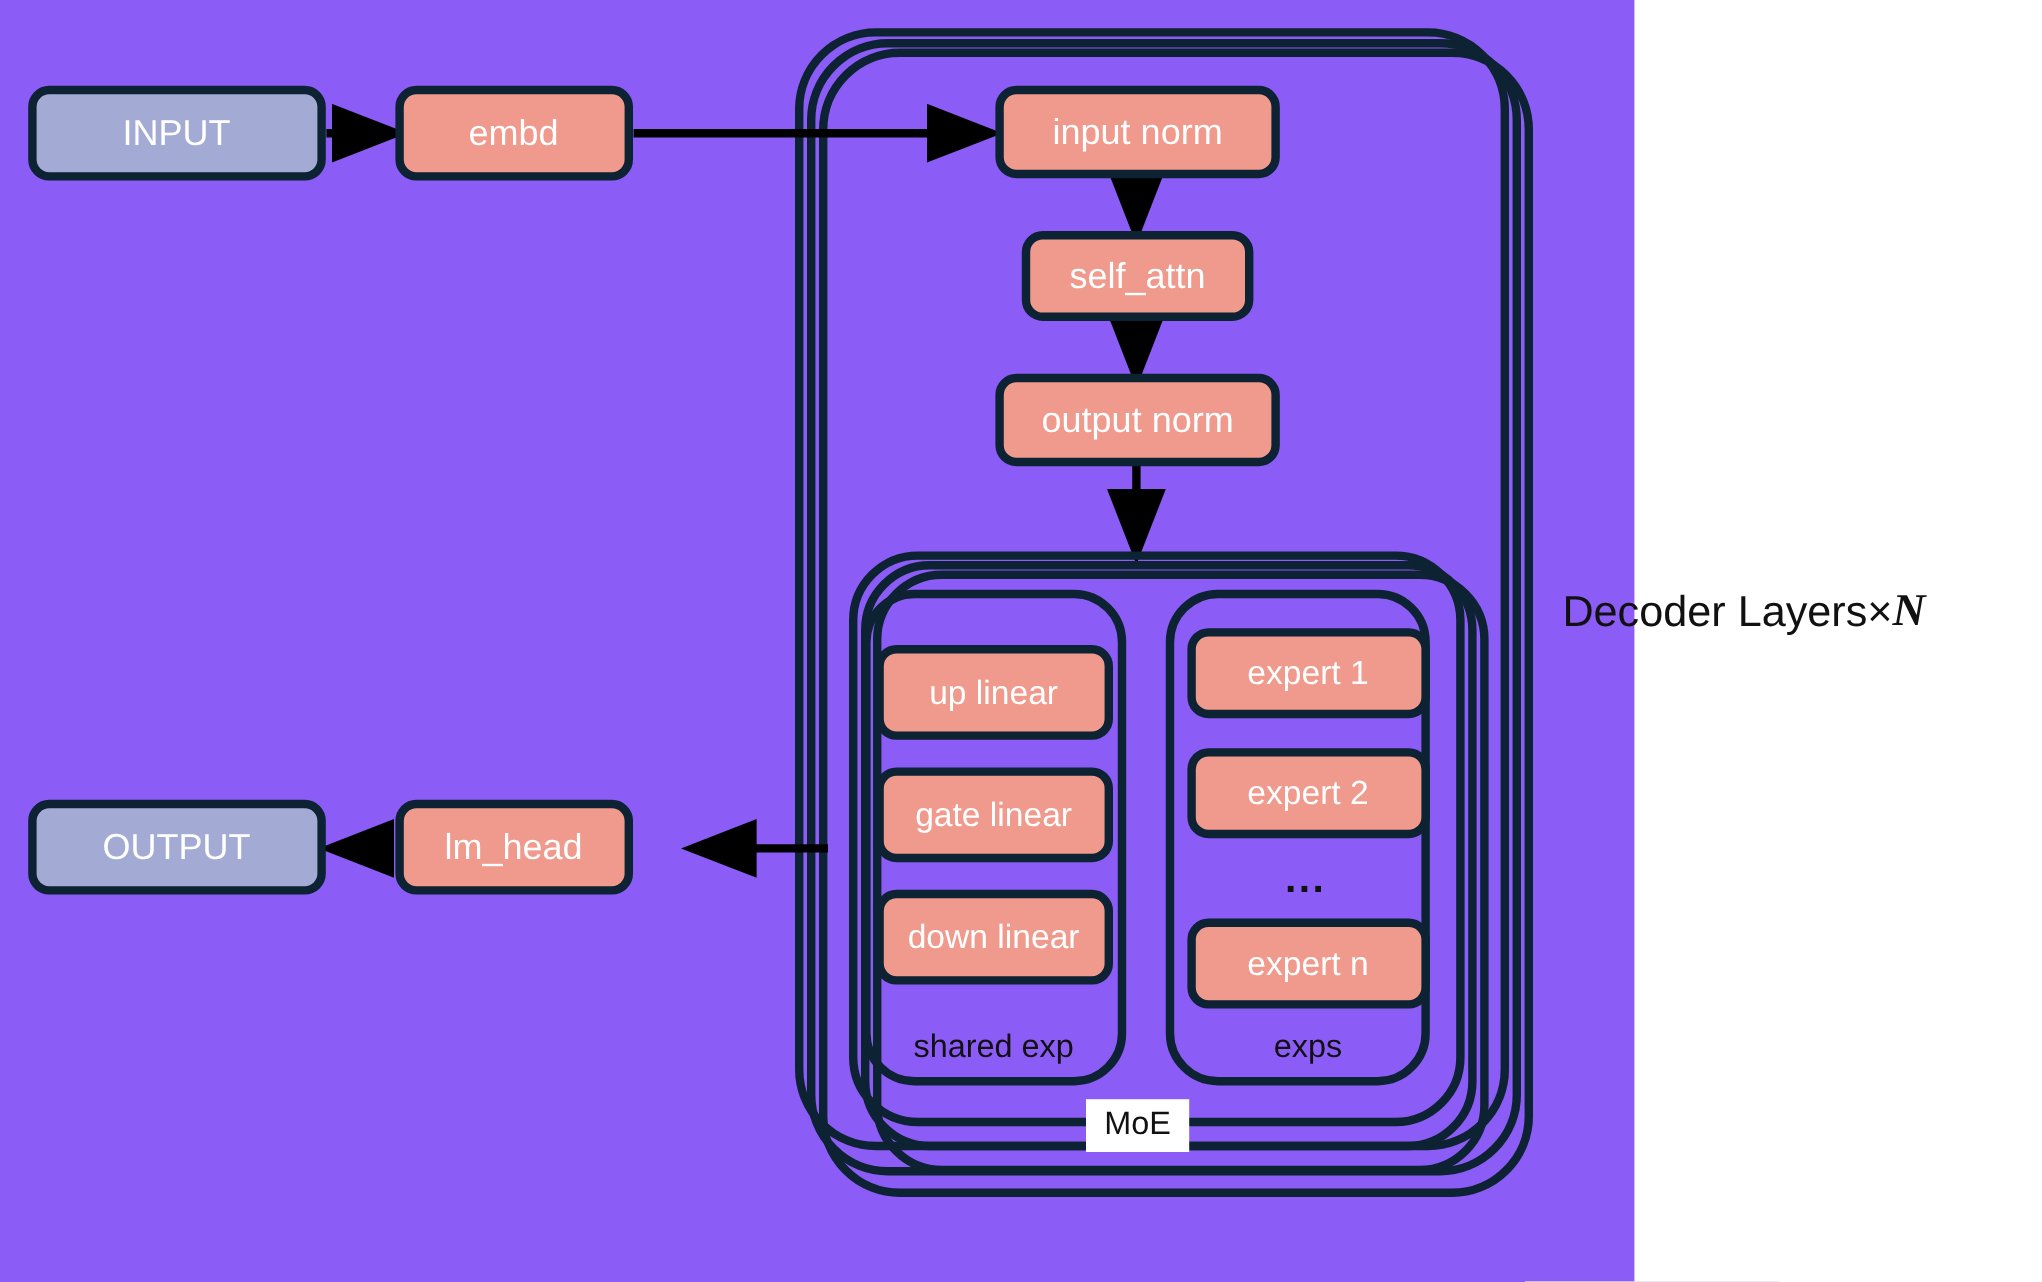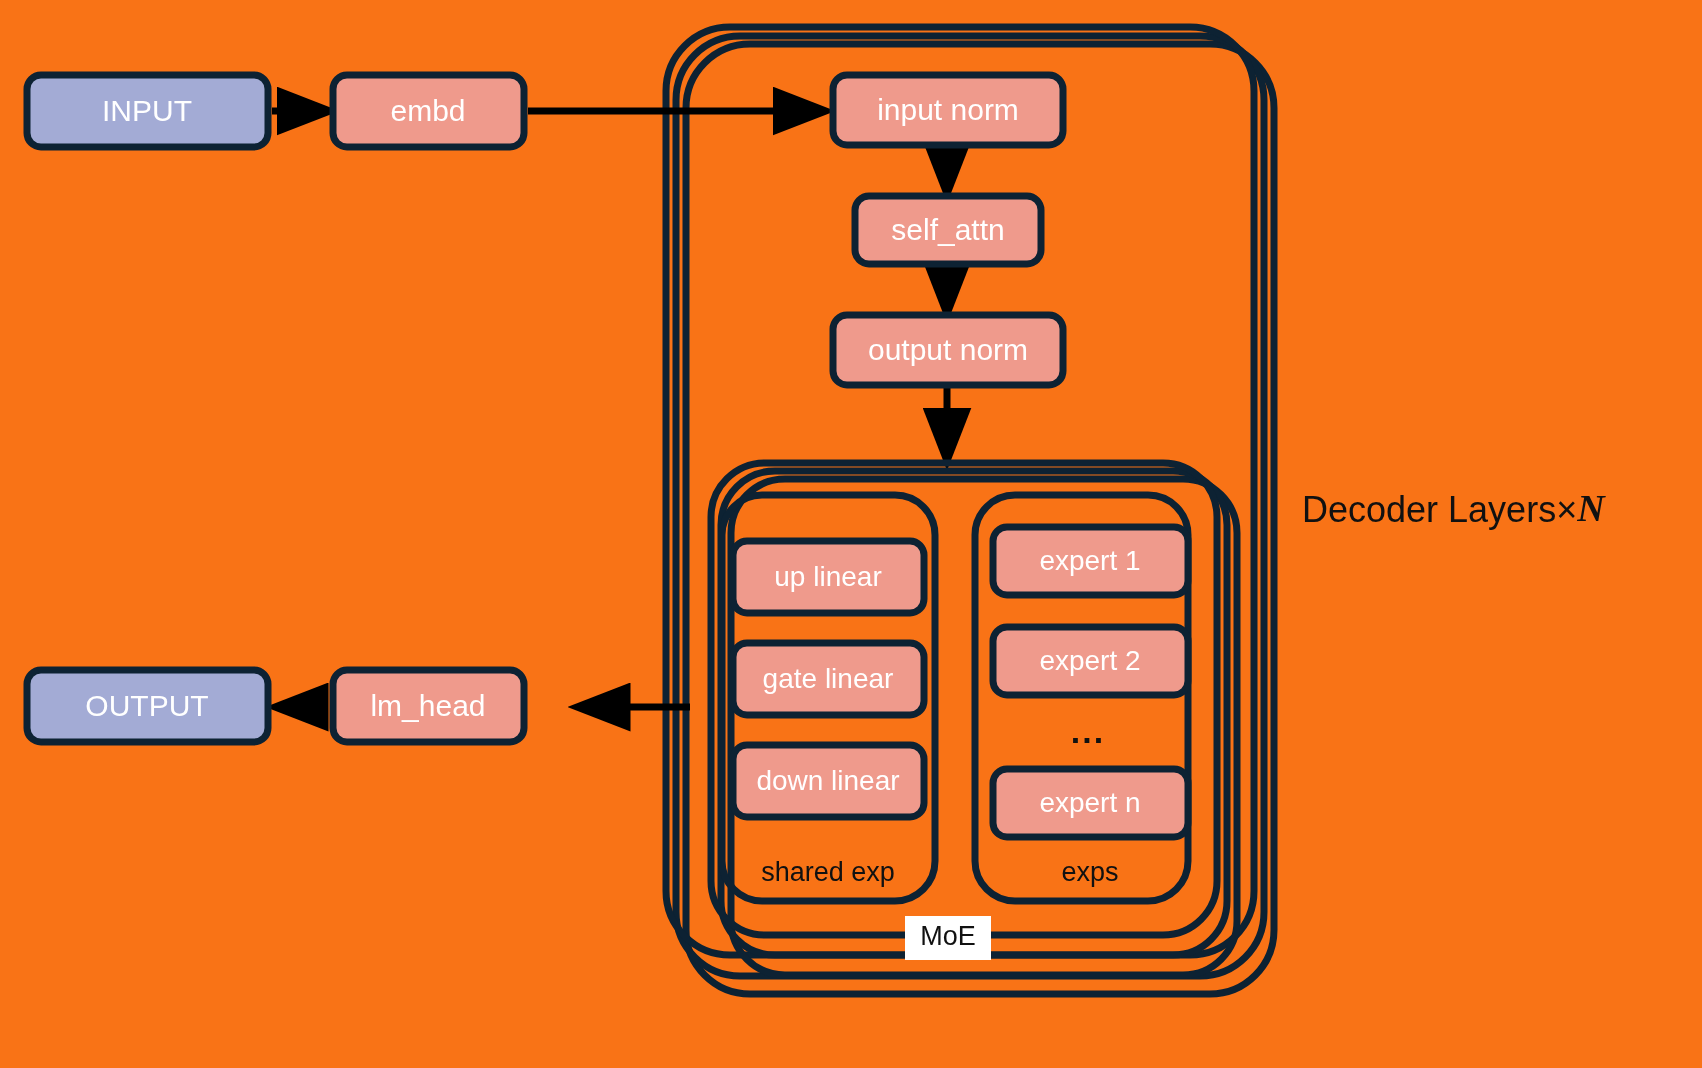--- a/index.html
+++ b/index.html
@@ -8,23 +8,23 @@
     background: #ffffff;
   }
   body {
     width: 1702px;
     height: 1068px;
     font-family: "Liberation Sans", sans-serif;
     overflow: hidden;
   }
   #diagram-root {
     position: relative;
-    width: 1702px;
+    width: 1362px;
     height: 1068px;
-    background: #f97316;
+    background: #8b5cf6;
   }
   svg.diagram {
     position: absolute;
     top: 0;
     left: 0;
     width: 1702px;
     height: 1068px;
     display: block;
   }
   .node-rect {

